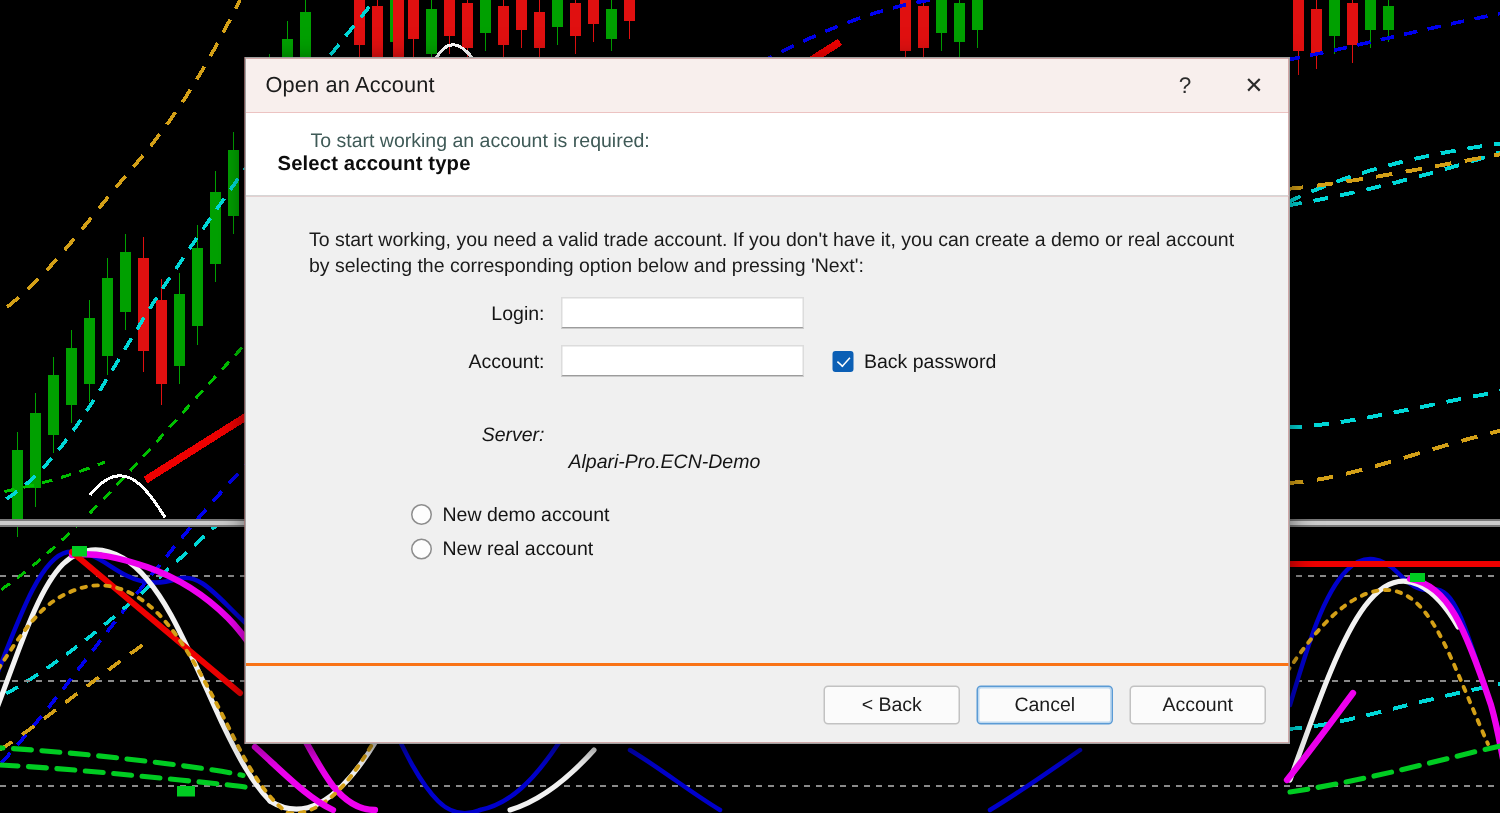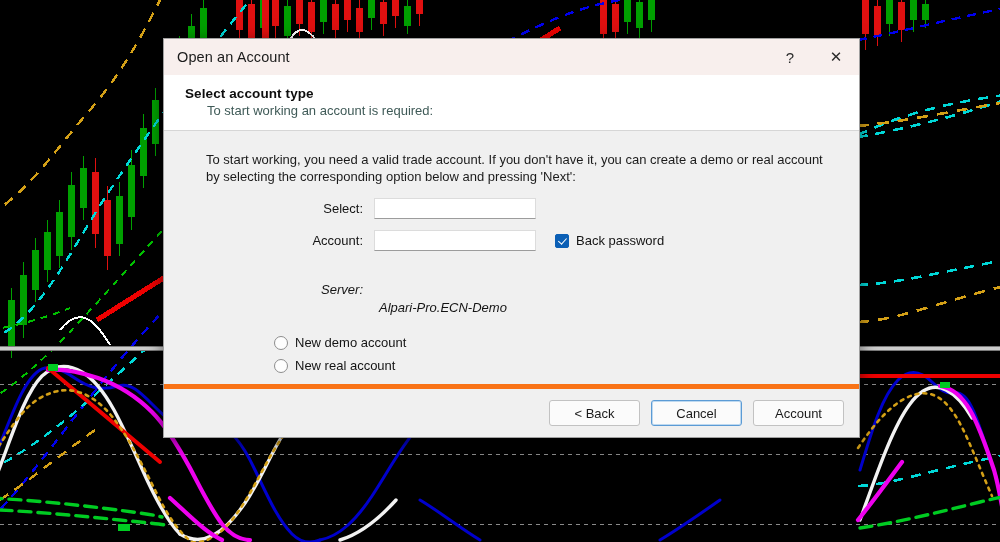--- a/index.html
+++ b/index.html
@@ -20,21 +20,21 @@
   .chart-layer {
     position: absolute;
     left: 0; top: 0;
     width: 1000px; height: 542px;
   }
 
   
   #dialog {
     position: absolute;
     left: 163px; top: 38px;
-    width: 697px; height: 400px;
+    width: 697px; height: 458px;
     background: #b91c1c;
     border: 1px solid #a0a0a0;
     box-shadow: 0 4px 16px rgba(0,0,0,0.55);
     display: flex;
     flex-direction: column;
     box-sizing: border-box;
   }
   #titlebar {
     height: 36px;
     background: #f8efed;
@@ -192,21 +192,21 @@
   }
   #savepw-label {
     font-size: 13px;
     color: #141414;
   }
 
   #footer {
     flex: 0 0 auto;
     height: 53px;
     background: #f0f0f0;
-    border-top: 5px solid #f97316;
+    border-top: 2px solid #f97316;
     display: flex;
     align-items: center;
     justify-content: flex-end;
     padding-right: 15px;
     gap: 11px;
     box-sizing: border-box;
   }
   .btn {
     width: 91px;
     height: 26px;
@@ -432,31 +432,31 @@
 
   <div id="dialog">
 
     <div id="titlebar">
       <div id="titlebar-title">Open an Account</div>
       <div class="tb-btn" id="tb-help">?</div>
       <div class="tb-btn" id="tb-close">✕</div>
     </div>
 
     <div id="header-band">
+      <div id="header-sub">To start working an account is required:</div>
       <div id="header-title">Select account type</div>
-      <div id="header-sub">To start working an account is required:</div>
     </div>
 
     <div id="body">
 
       <p id="intro">To start working, you need a valid trade account. If you don't have it, you can create a demo or real account by selecting the corresponding option below and pressing 'Next':</p>
 
 
       <div class="field-row" id="row-login">
-        <span class="field-label">Select:</span>
+        <span class="field-label">Login:</span>
         <input class="textbox" type="text" value="" style="">
       </div>
 
       <div class="field-row" id="row-password">
         <span class="field-label">Account:</span>
         <input class="textbox" type="password" value="" style="">
         <span id="savepw-wrap">
           <span class="checkbox"></span>
           <span id="savepw-label">Back password</span>
         </span>

